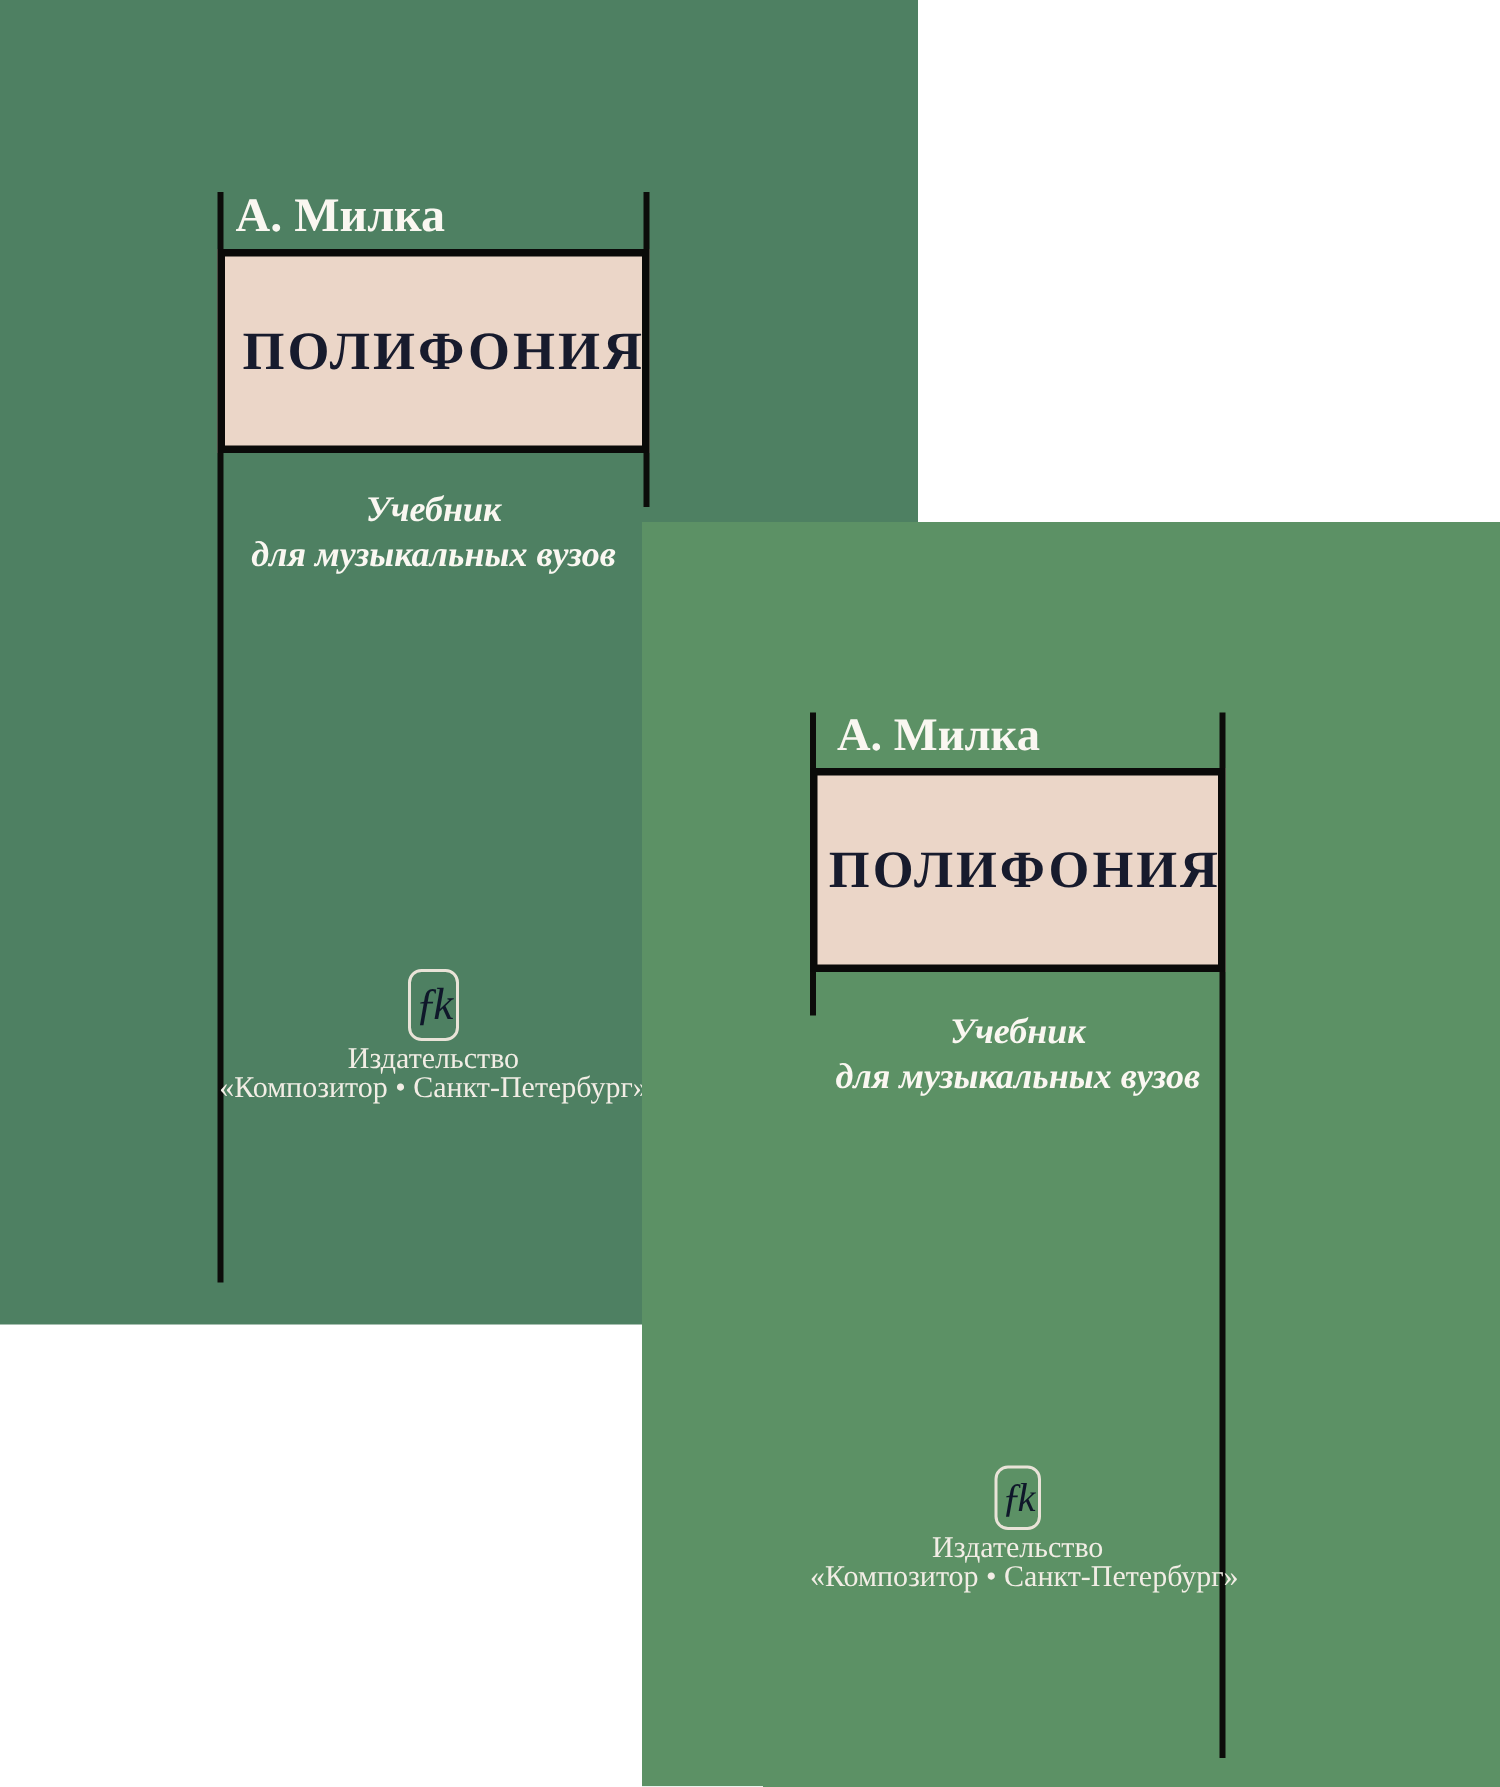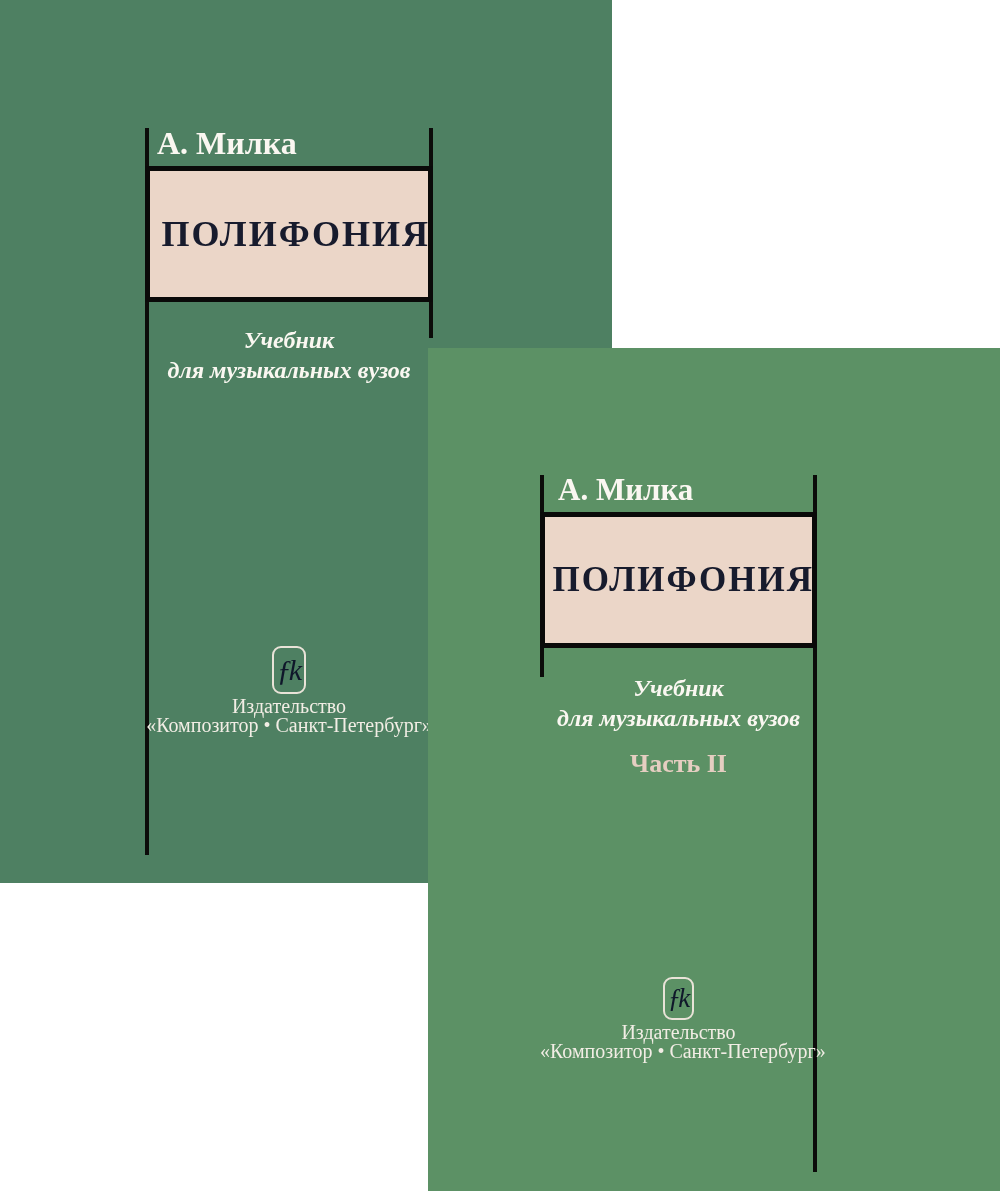--- a/index.html
+++ b/index.html
@@ -89,21 +89,20 @@
 
     <div class="title-box">
       <span class="title">ПОЛИФОНИЯ</span>
     </div>
 
     <div class="subtitle">
       <div>Учебник</div>
       <div>для музыкальных вузов</div>
     </div>
 
-    <div class="part">Часть II</div>
 
     <div class="publisher">
       <span class="logo">
         <span class="logo-glyph">ƒk</span>
       </span>
       <div class="pub-line pub-line-1">Издательство</div>
       <div class="pub-line">«Композитор • Санкт-Петербург»</div>
     </div>
   </div>
 

